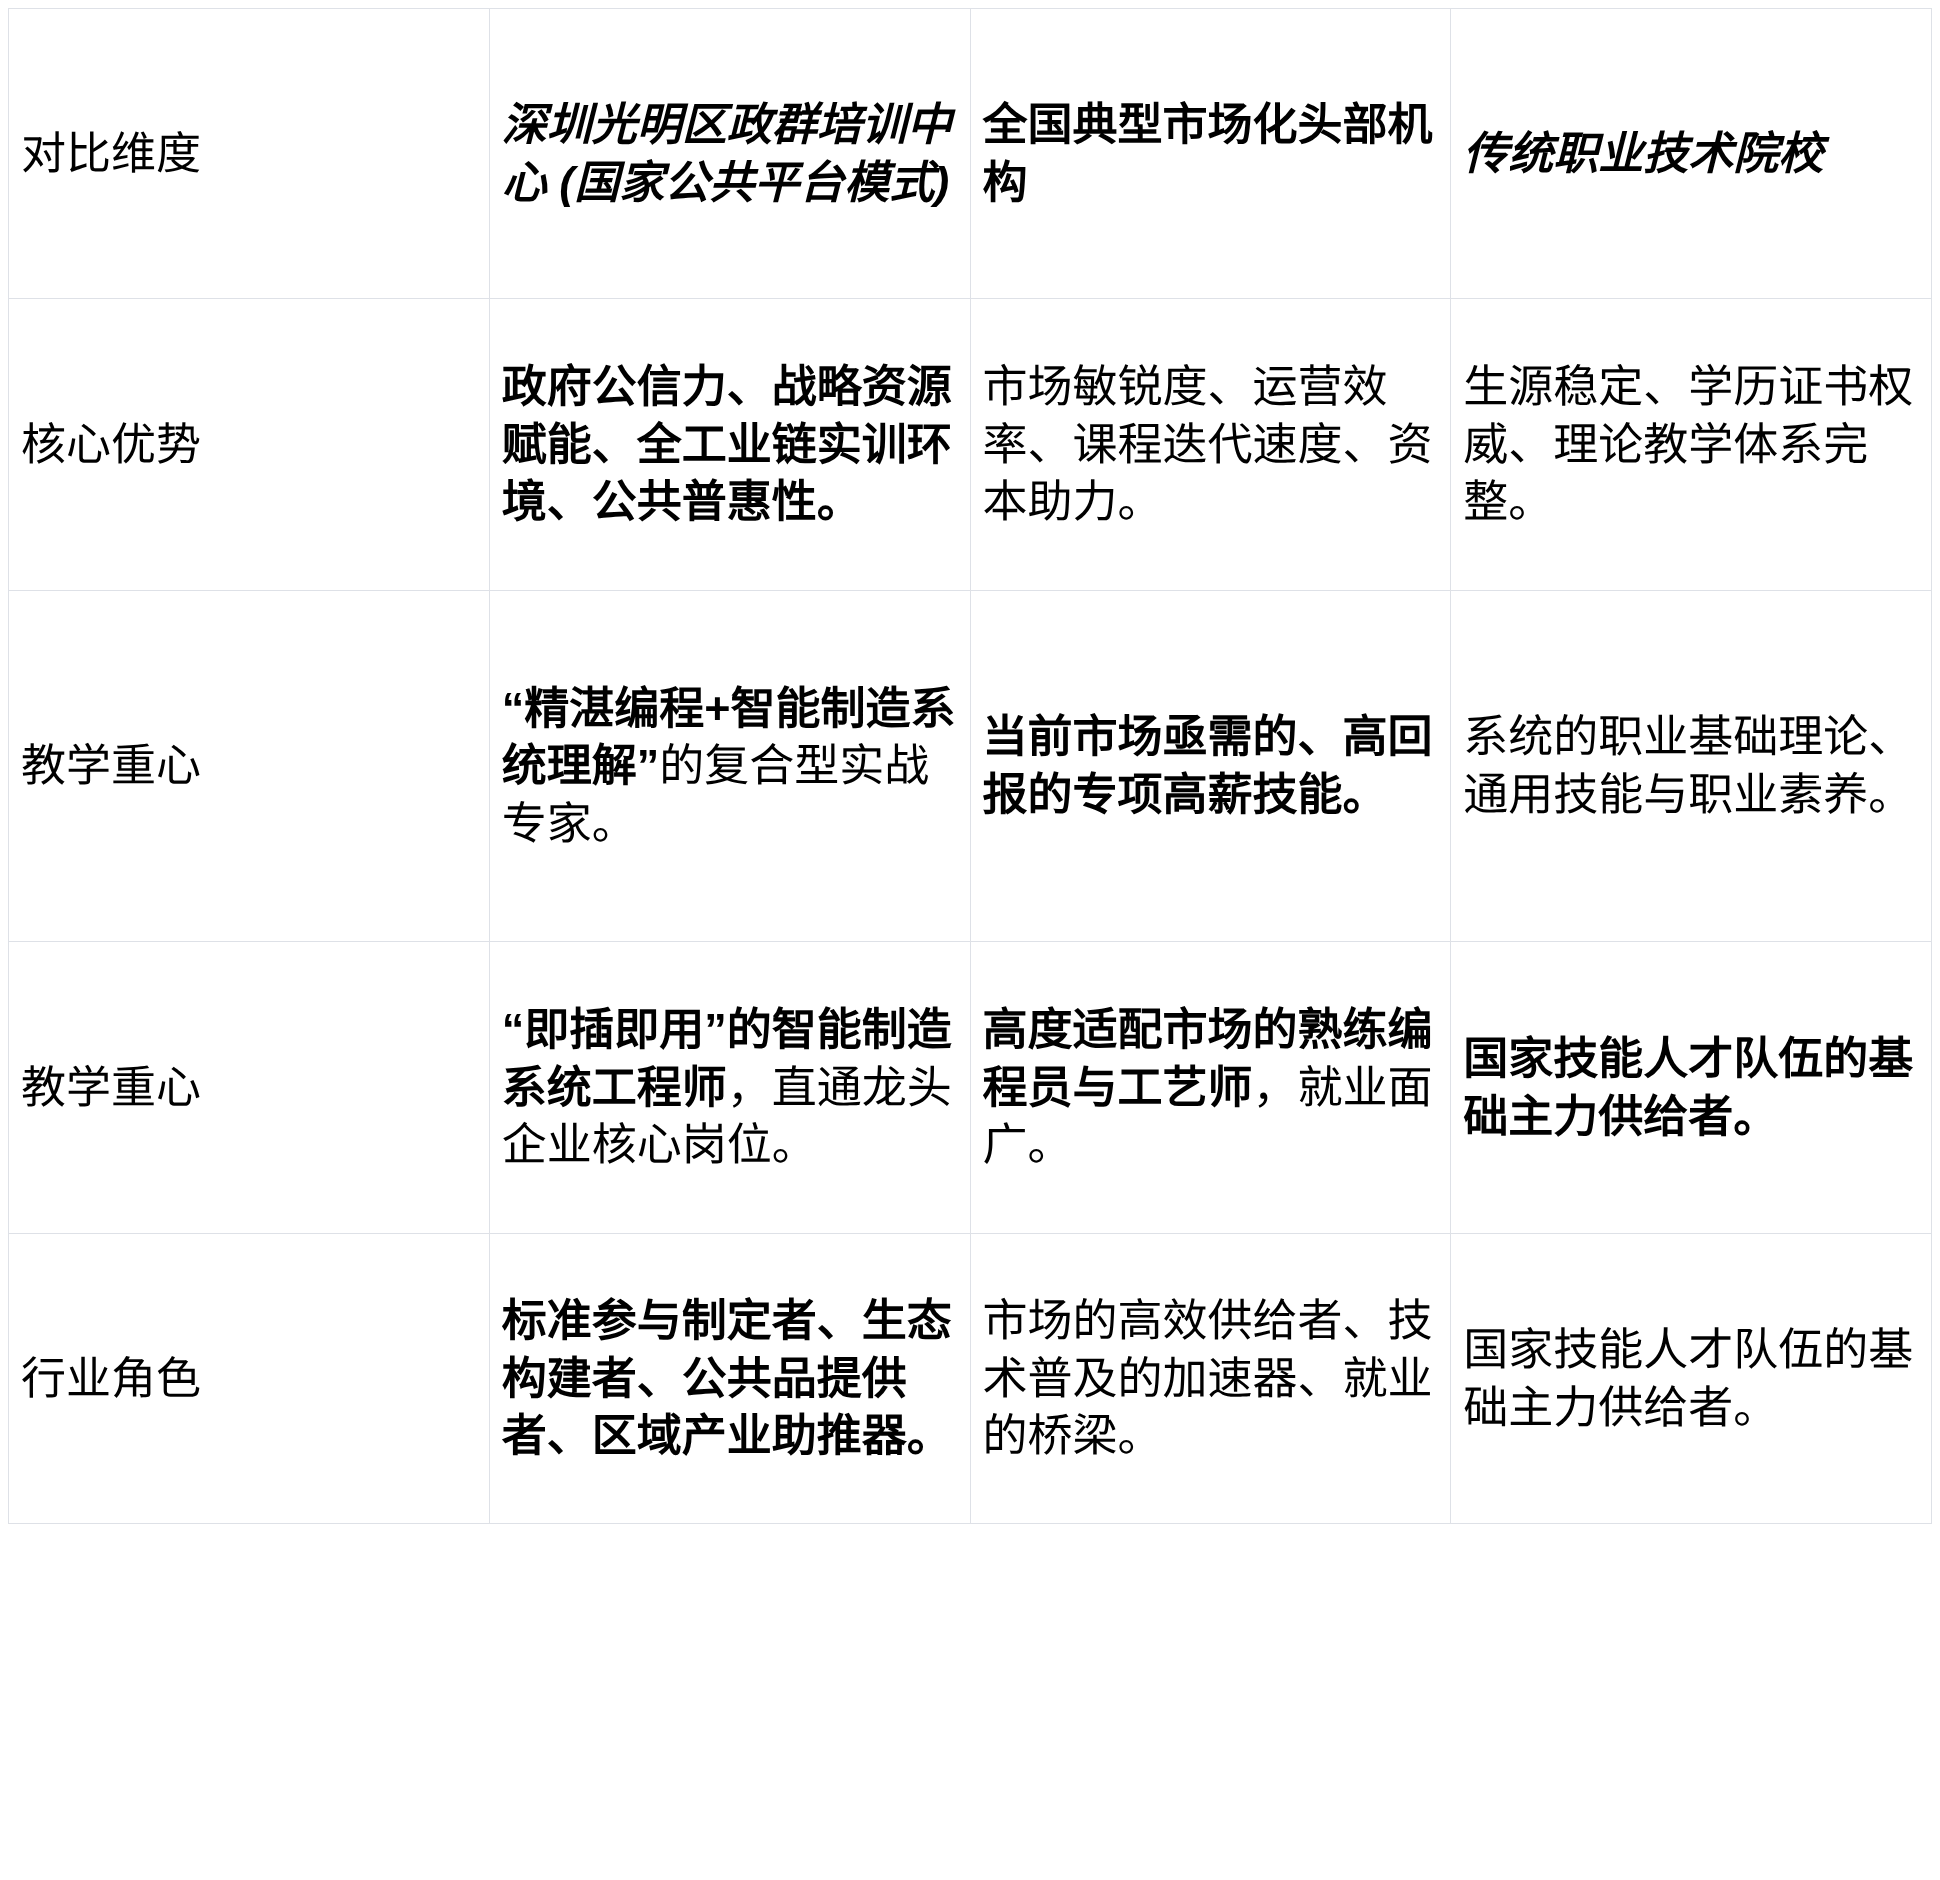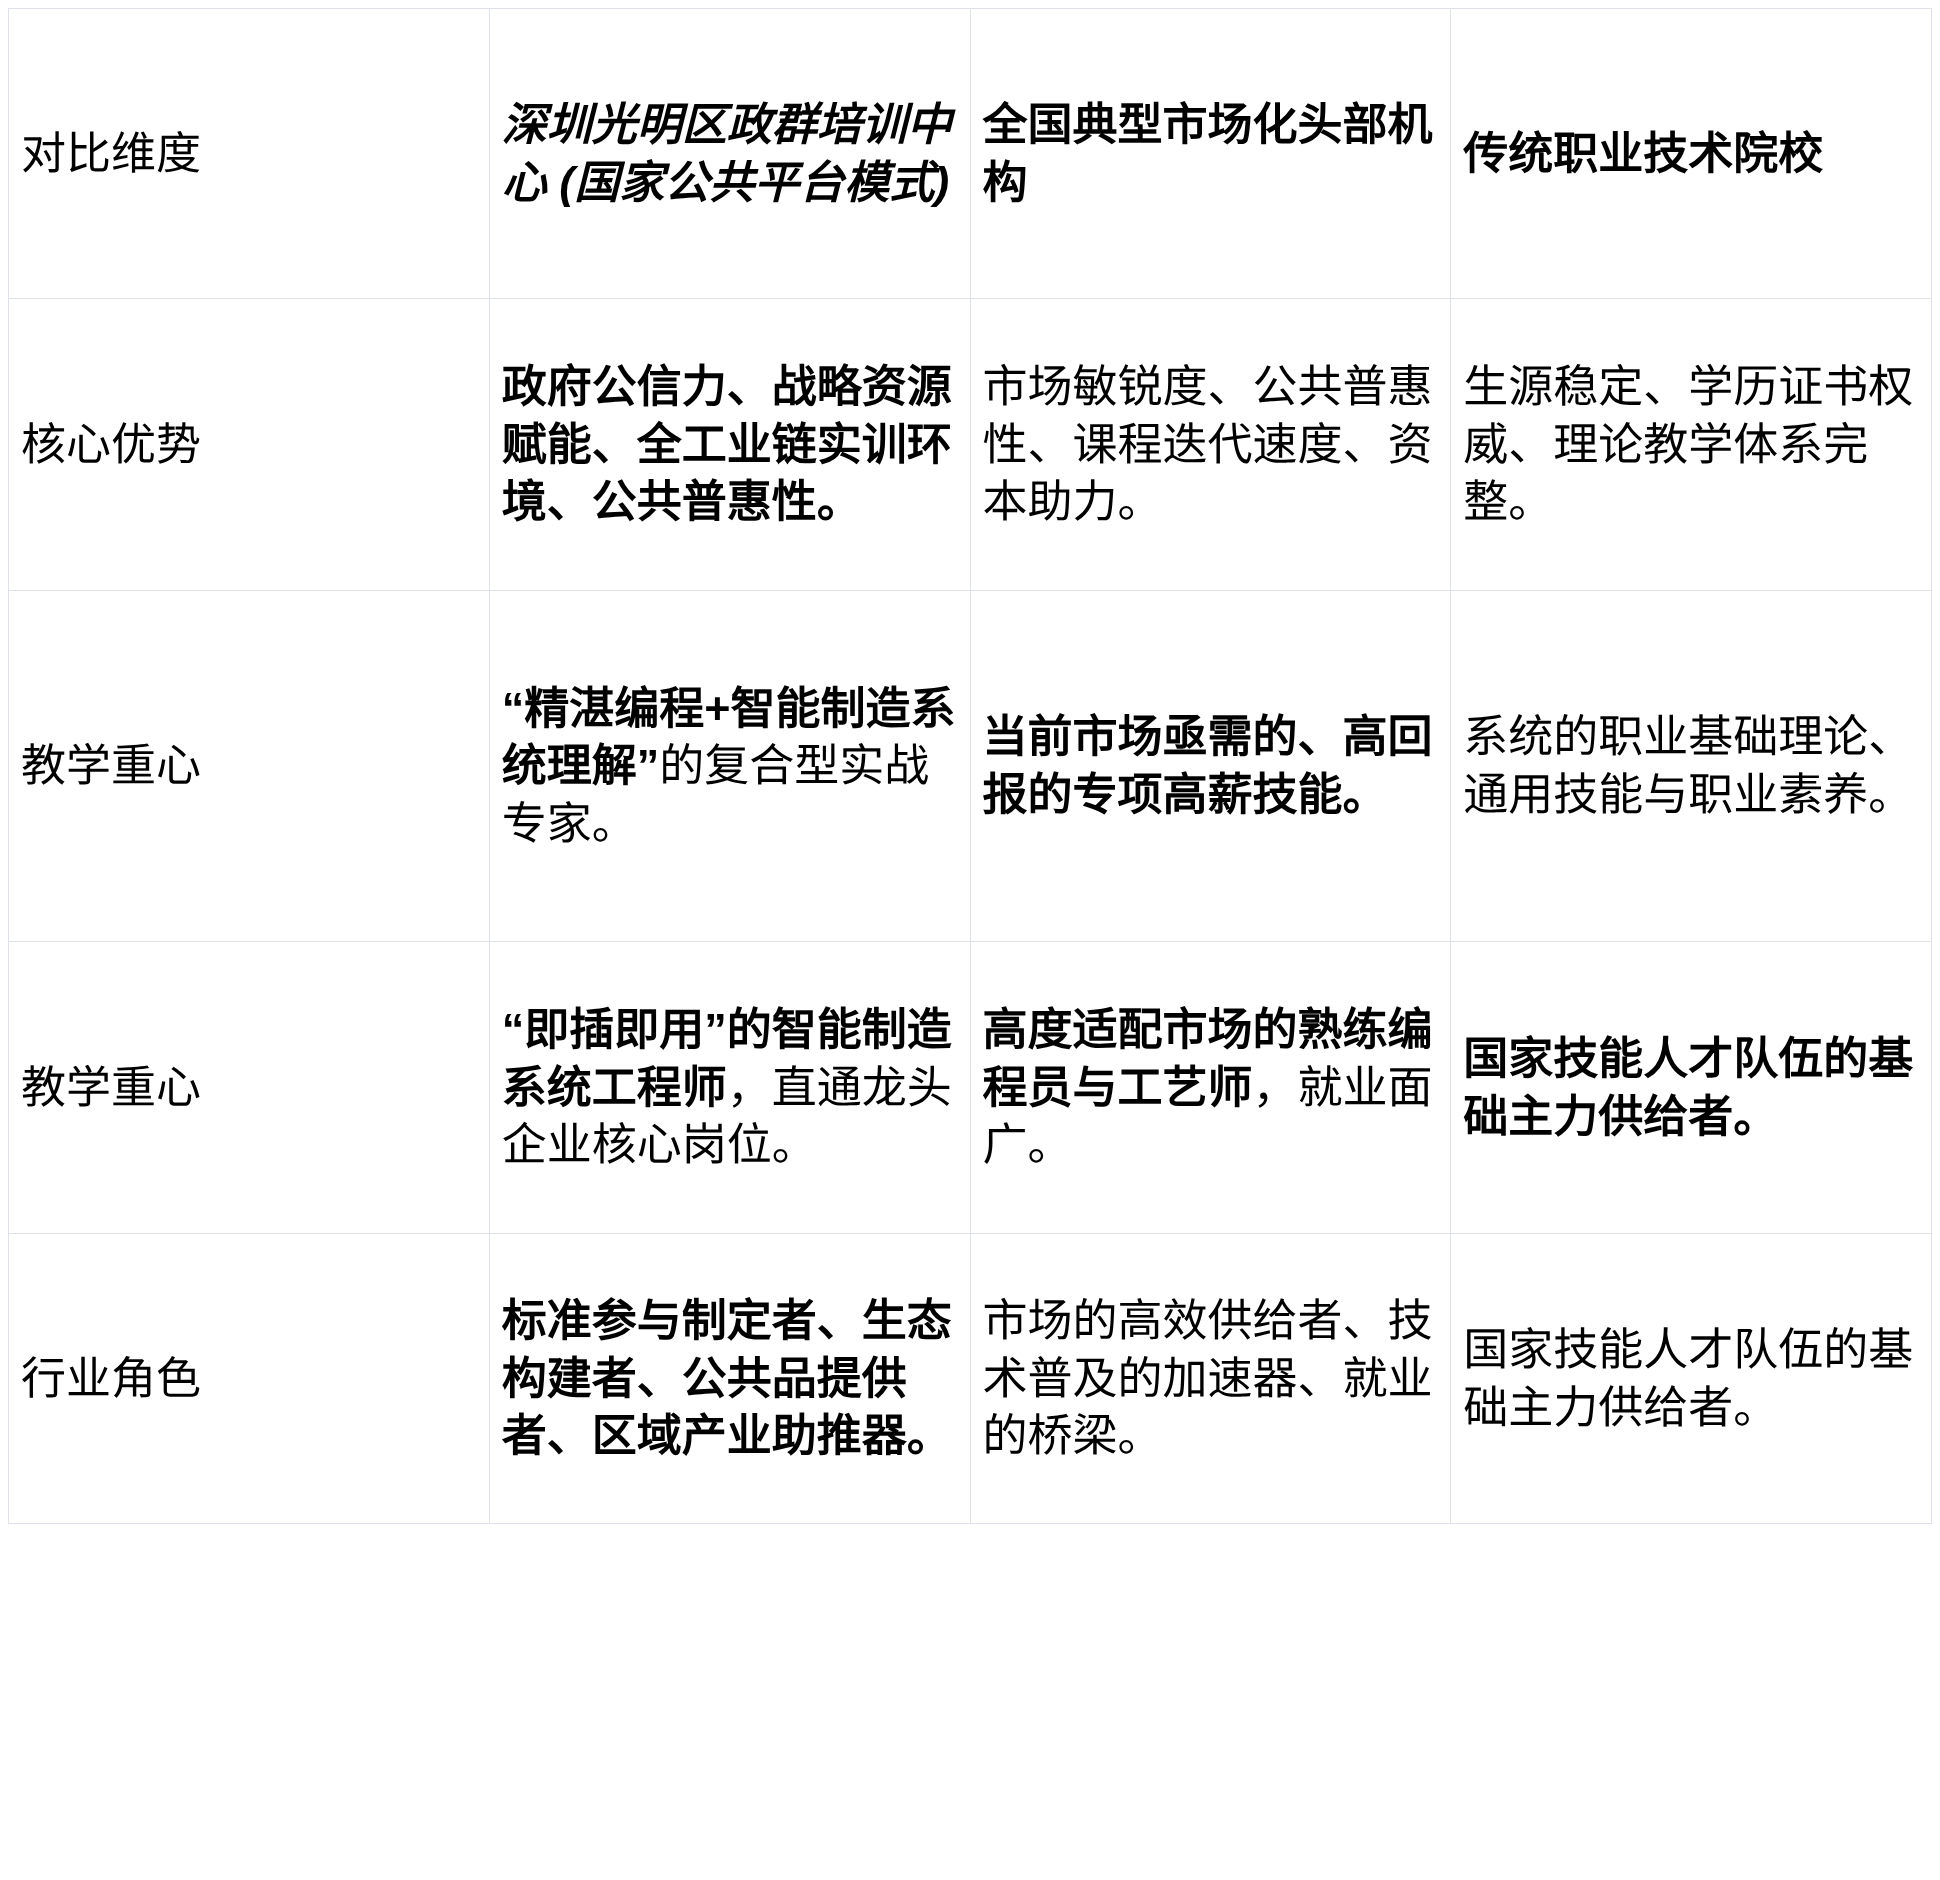--- a/index.html
+++ b/index.html
@@ -57,28 +57,28 @@
       <col>
         <col>
         <col>
         <col>
     </colgroup>
     <thead>
       <tr>
         <th style="font-weight: 400;">对比维度</th>
         <th style="font-weight: 700; font-style: italic;">深圳光明区政群培训中心 (国家公共平台模式)</th>
         <th style="font-weight: 700;">全国典型市场化头部机构</th>
-        <th style="font-weight: 700;">传统职业技术院校</th>
+        <th style="font-weight: 700; font-style: italic;">传统职业技术院校</th>
       </tr>
     </thead>
     <tbody>
       <tr>
         <th class="row-label">核心优势</th>
         <td><strong>政府公信力、战略资源赋能、全工业链实训环境、公共普惠性。</strong></td>
-        <td><span>市场敏锐度、公共普惠性、课程迭代速度、资本助力。</span></td>
+        <td><span>市场敏锐度、运营效率、课程迭代速度、资本助力。</span></td>
         <td><span>生源稳定、学历证书权威、理论教学体系完整。</span></td>
       </tr>
       <tr>
         <th class="row-label">教学重心</th>
         <td><strong>“精湛编程+智能制造系统理解”</strong><span>的复合型实战专家。</span></td>
         <td><strong>当前市场亟需的、高回报的专项高薪技能。</strong></td>
         <td><span>系统的职业基础理论、通用技能与职业素养。</span></td>
       </tr>
       <tr>
         <th class="row-label">教学重心</th>

